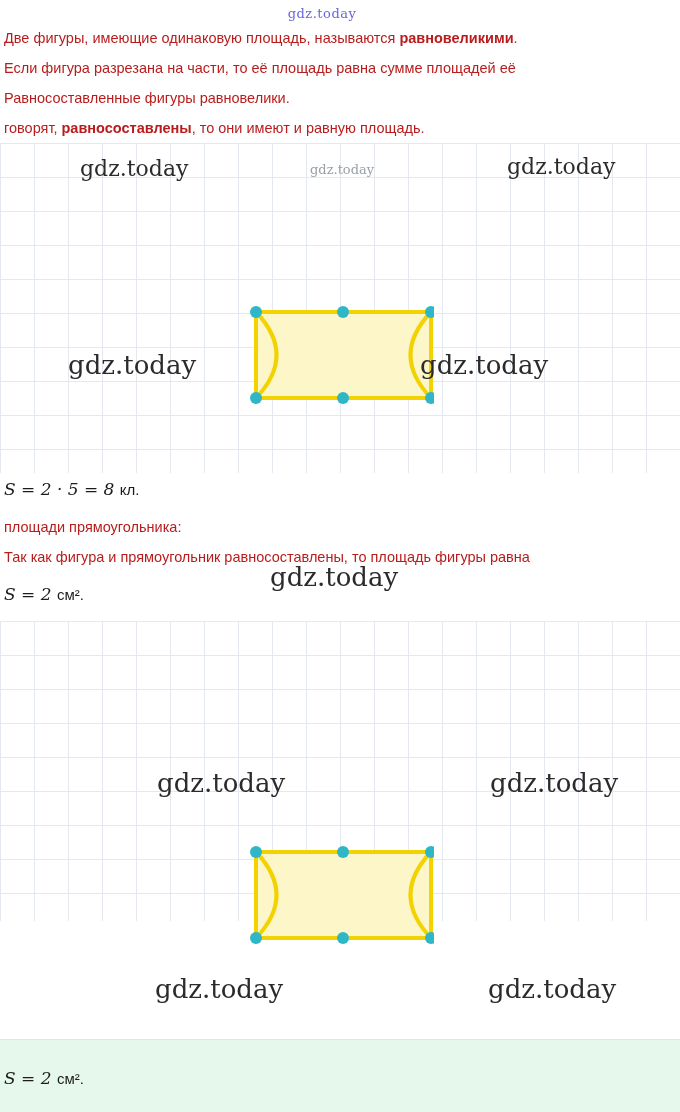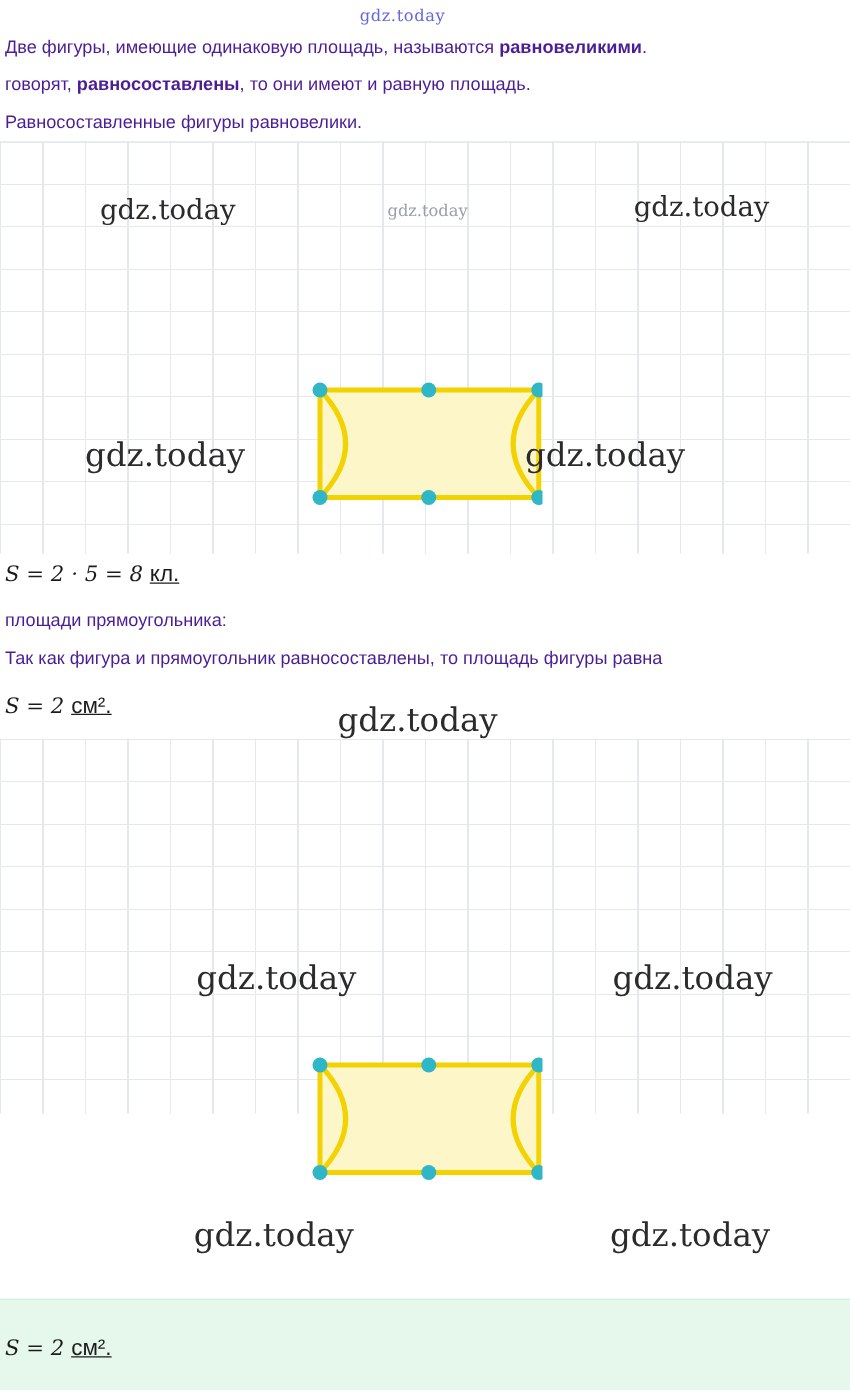--- a/index.html
+++ b/index.html
@@ -30,21 +30,21 @@
     padding-top: 6px;
     letter-spacing: 0.5px;
     opacity: 0.85;
   }
 
   
   .text-block {
     padding: 0 4px;
     font-size: 14.5px;
     line-height: 30px;
-    color: #4c1d95;
+    color: #b91c1c;
   }
   .text-block p {
     margin: 0;
   }
   b { font-weight: bold; }
 
   
   .grid-area {
     position: relative;
     width: 680px;
@@ -81,22 +81,21 @@
   .math {
     font-family: "DejaVu Serif", serif;
     font-style: italic;
     font-size: 17px;
     padding: 0 4px;
     line-height: 32px;
   }
   .math .unit {
     font-style: normal;
     font-family: "Liberation Sans", sans-serif;
-    font-size: 18px;
-    text-decoration: underline;
+    font-size: 15px;
   }
 
   
   .answer-band {
     position: absolute;
     left: 0;
     bottom: 0;
     width: 680px;
     height: 72px;
     background: #e6f7ec;
@@ -110,24 +109,25 @@
 <body>
 
 <div class="page">
 
   <div class="top-wm">gdz.today</div>
 
   <div class="text-block" style="padding-top:2px;">
     <p>
       <span>Две фигуры, имеющие одинаковую площадь, называются </span><b>равновеликими</b><span>.</span>
     </p>
+    <p>Если фигура разрезана на части, то её площадь равна сумме площадей её</p>
+    <p>Равносоставленные фигуры равновелики.</p>
     <p>
       <span>говорят, </span><b>равносоставлены</b><span>, то они имеют и равную площадь.</span>
     </p>
-    <p>Равносоставленные фигуры равновелики.</p>
   </div>
 
   <div class="grid-area grid-1"></div>
 
 
   <div class="math">
     <span>S = 2 · 5 = 8</span>
     <span class="unit">кл.</span>
   </div>
 

